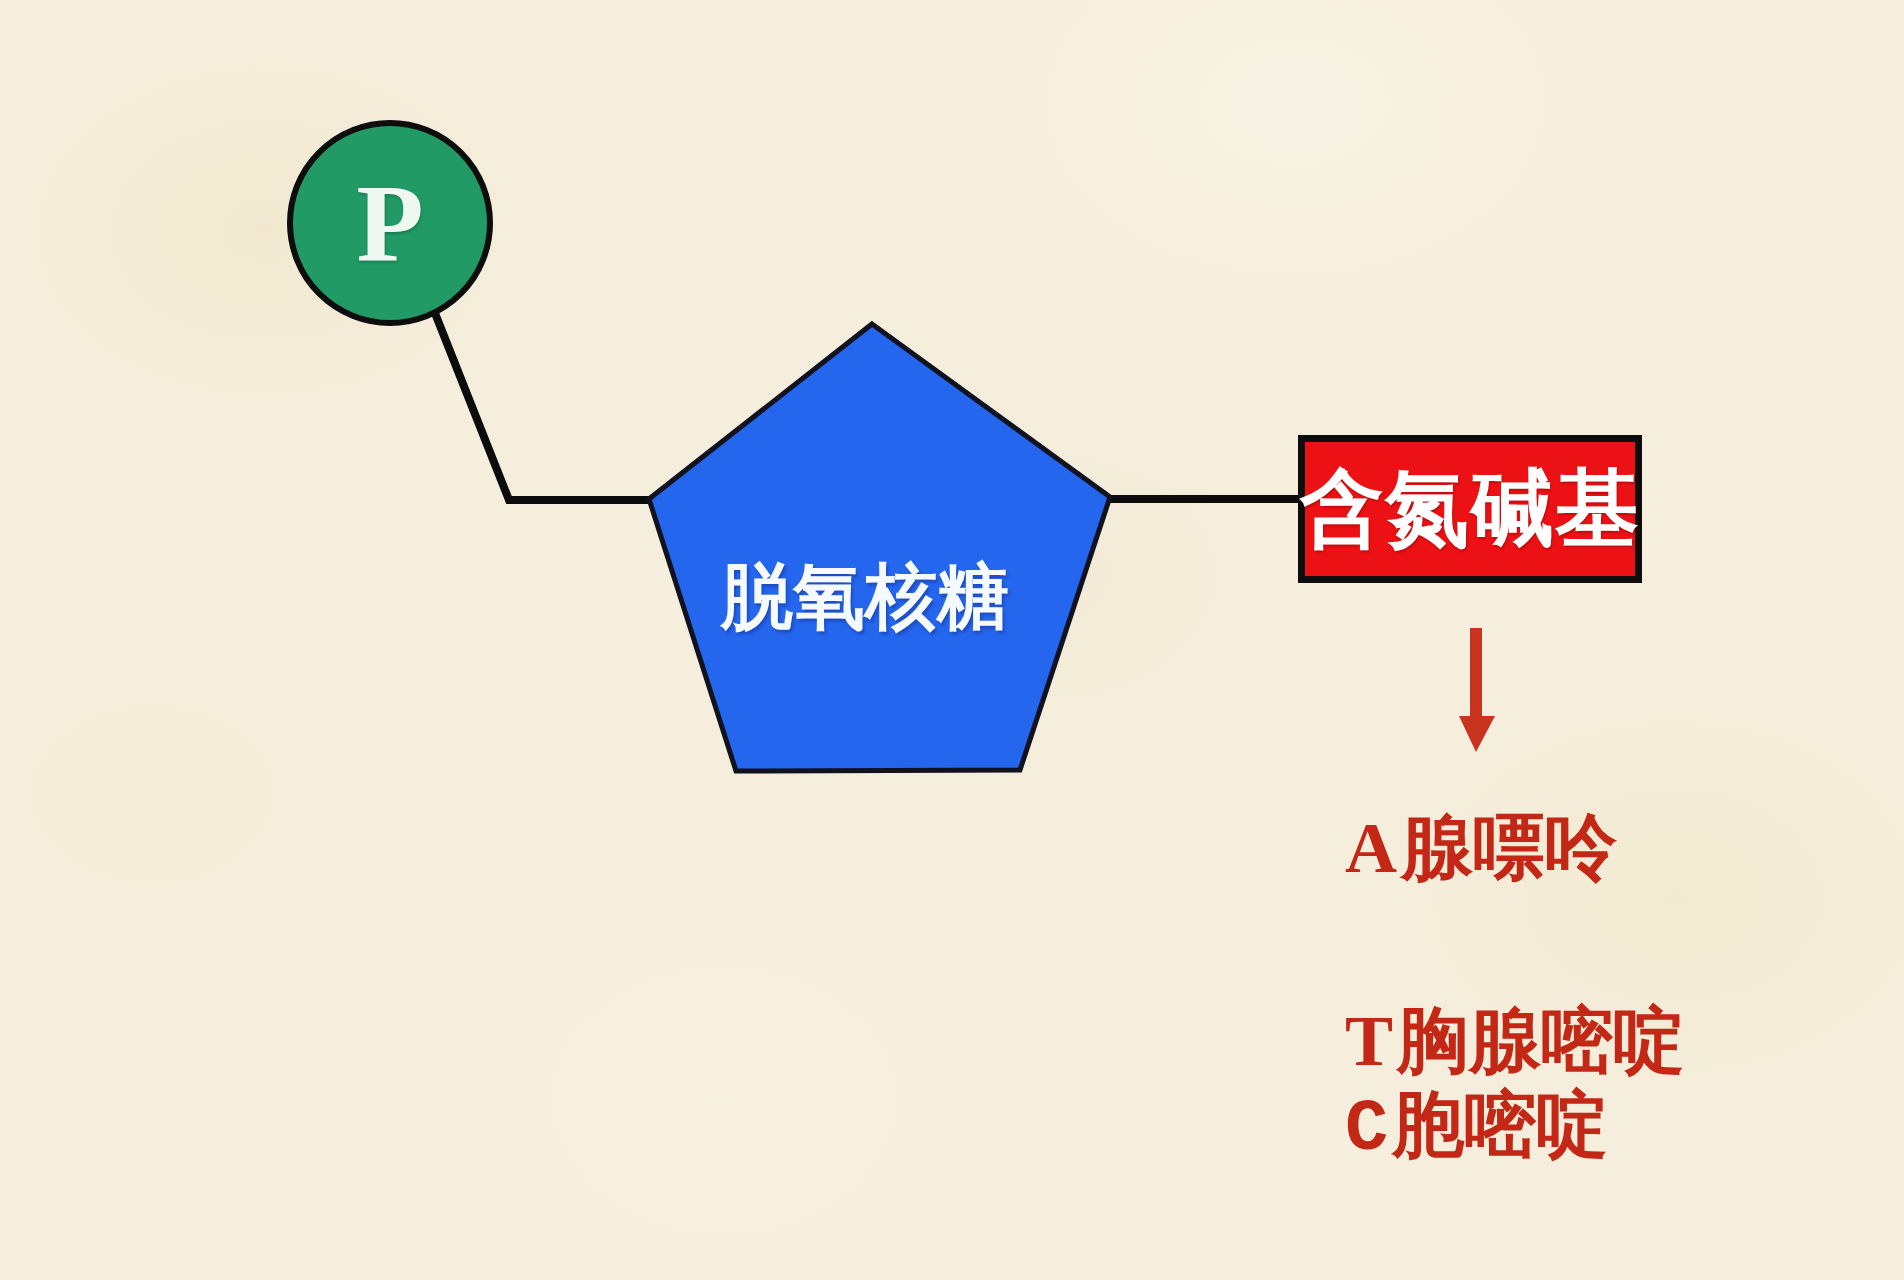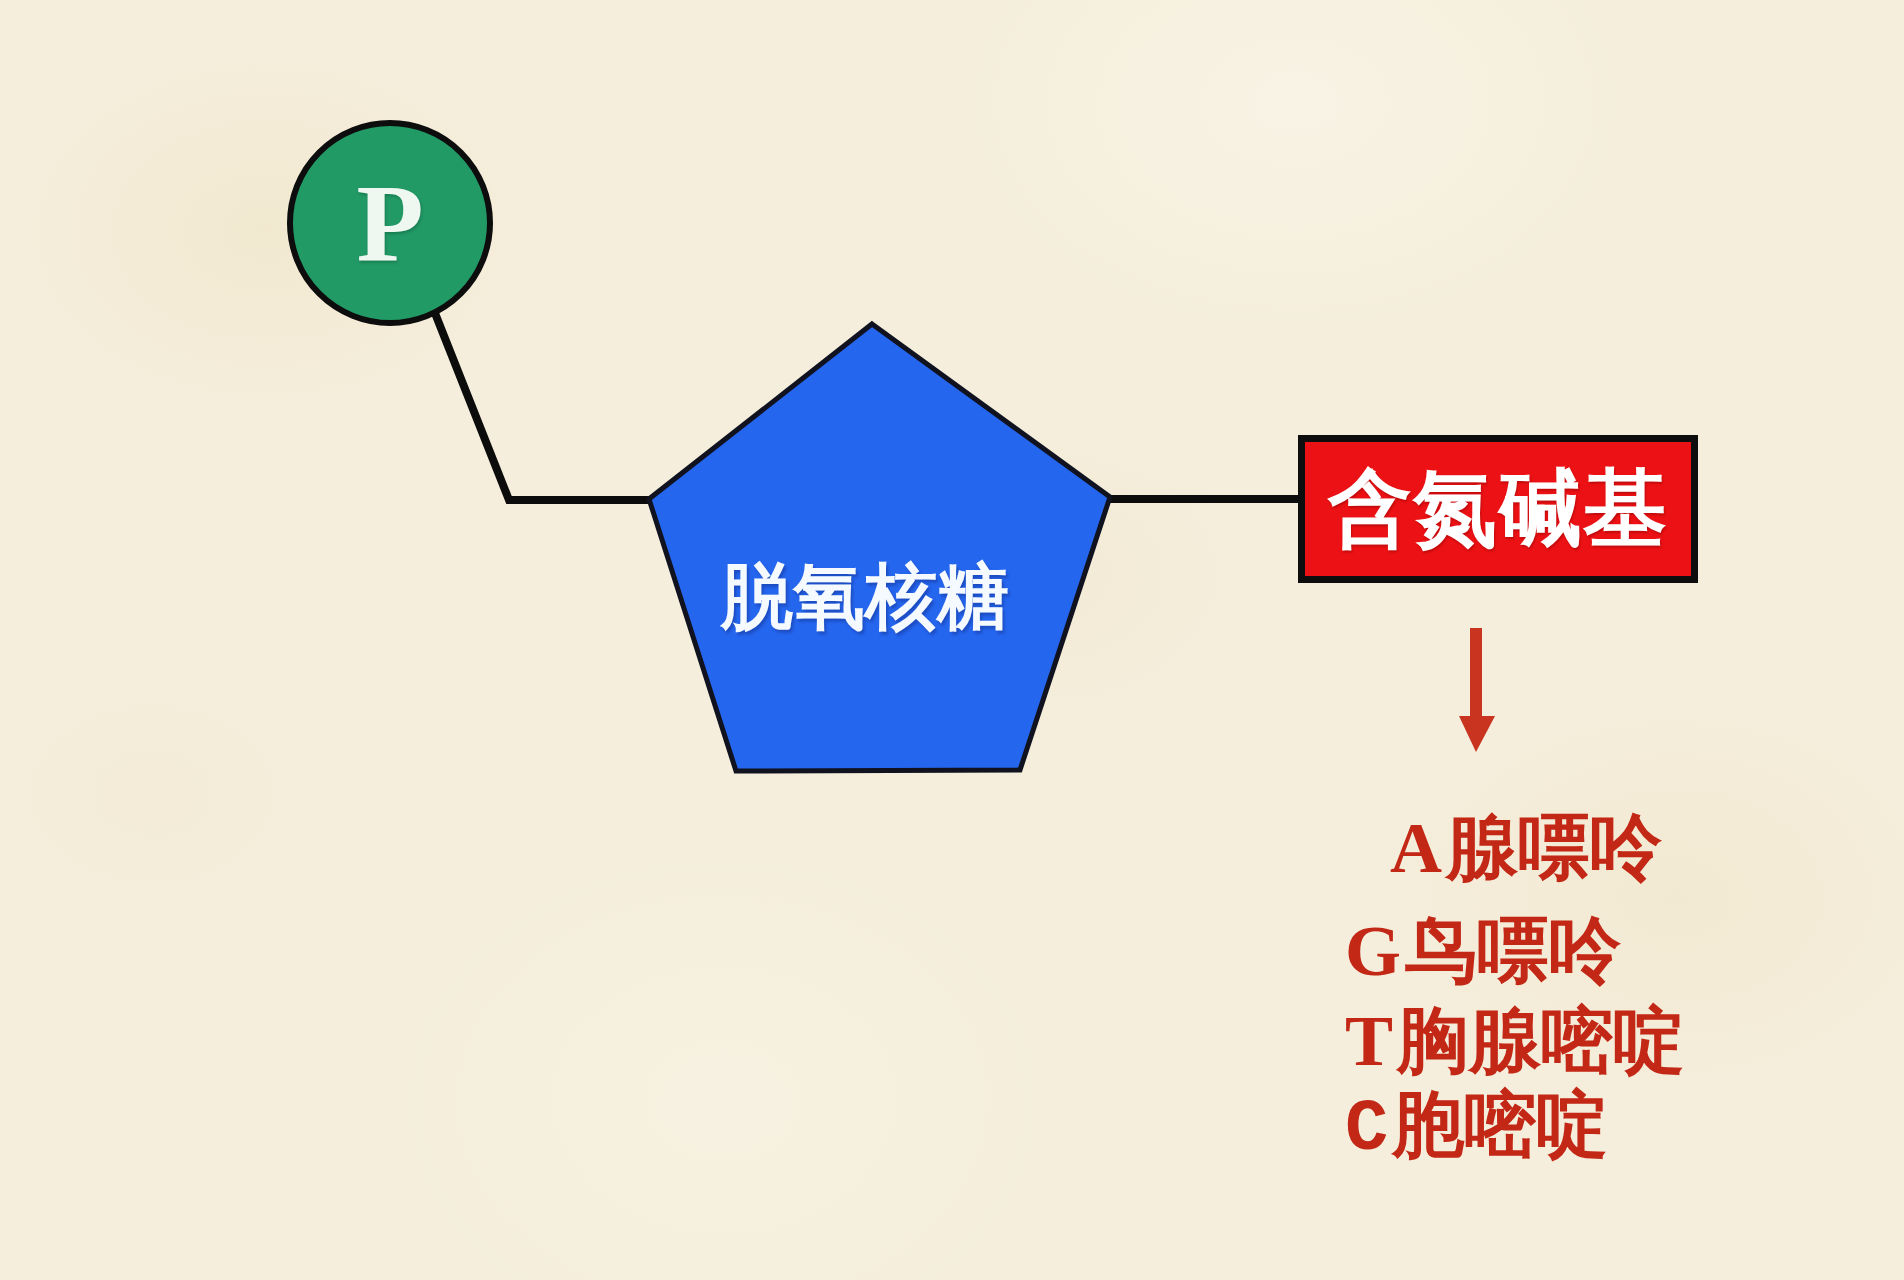--- a/index.html
+++ b/index.html
@@ -69,21 +69,21 @@
     line-height: 1.05;
     color: #f4faff;
     letter-spacing: 0px;
     text-shadow: 2px 3px 3px rgba(10,20,90,0.30);
     white-space: nowrap;
   }
   .base-box {
     position: absolute;
     z-index: 2;
     left: 1298px; top: 435px;
-    width: 400px; height: 148px;
+    width: 344px; height: 148px;
     box-sizing: border-box;
     border: 7px solid #0d0d0d;
     background: var(--base_red, #eb1114);
     display: flex; align-items: center; justify-content: center;
   }
   .base-box-label {
     font-size: 84px;
     font-weight: bold;
     color: #ffffff;
     letter-spacing: 1px;
@@ -93,21 +93,21 @@
   .base-list-row {
     position: absolute;
     z-index: 2;
     left: 1345px;
     font-size: 72px;
     font-weight: bold;
     line-height: 1;
     color: var(--text_red, #c32715);
     white-space: nowrap;
   }
-  .row-0 { top: 812px; margin-left: 45px; }
+  .row-0 { top: 812px; }
   .row-1 { top: 915px; }
   .row-2 { top: 1005px; }
   .row-3 { top: 1094px; font-family: Liberation Mono, monospace; }
   .base-letter { margin-right: 4px; }
 </style>
 </head>
 <body>
 
 <div id="canvas">
 
@@ -131,23 +131,20 @@
 
   <div class="label sugar-label">脱氧核糖</div>
 
   <div class="base-box">
     <span class="base-box-label">含氮碱基</span>
   </div>
 
   <div class="base-list-row row-0">
     <span class="base-letter">A</span><span class="base-name">腺嘌呤</span>
   </div>
-  <div class="base-list-row row-1">
-    <span class="base-letter">G</span><span class="base-name">鸟嘌呤</span>
-  </div>
   <div class="base-list-row row-2">
     <span class="base-letter">T</span><span class="base-name">胸腺嘧啶</span>
   </div>
   <div class="base-list-row row-3">
     <span class="base-letter">C</span><span class="base-name">胞嘧啶</span>
   </div>
 
 </div>
 
 </body></html>

